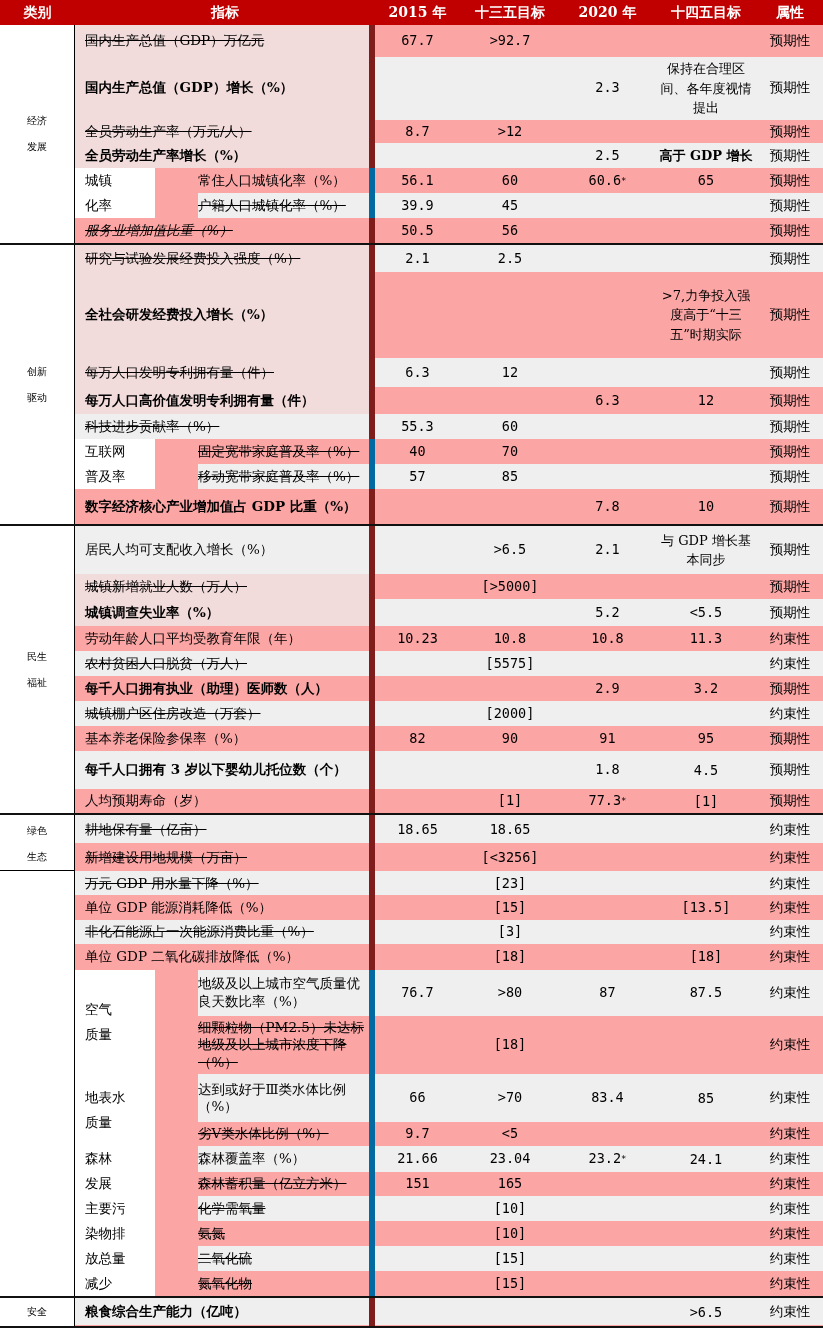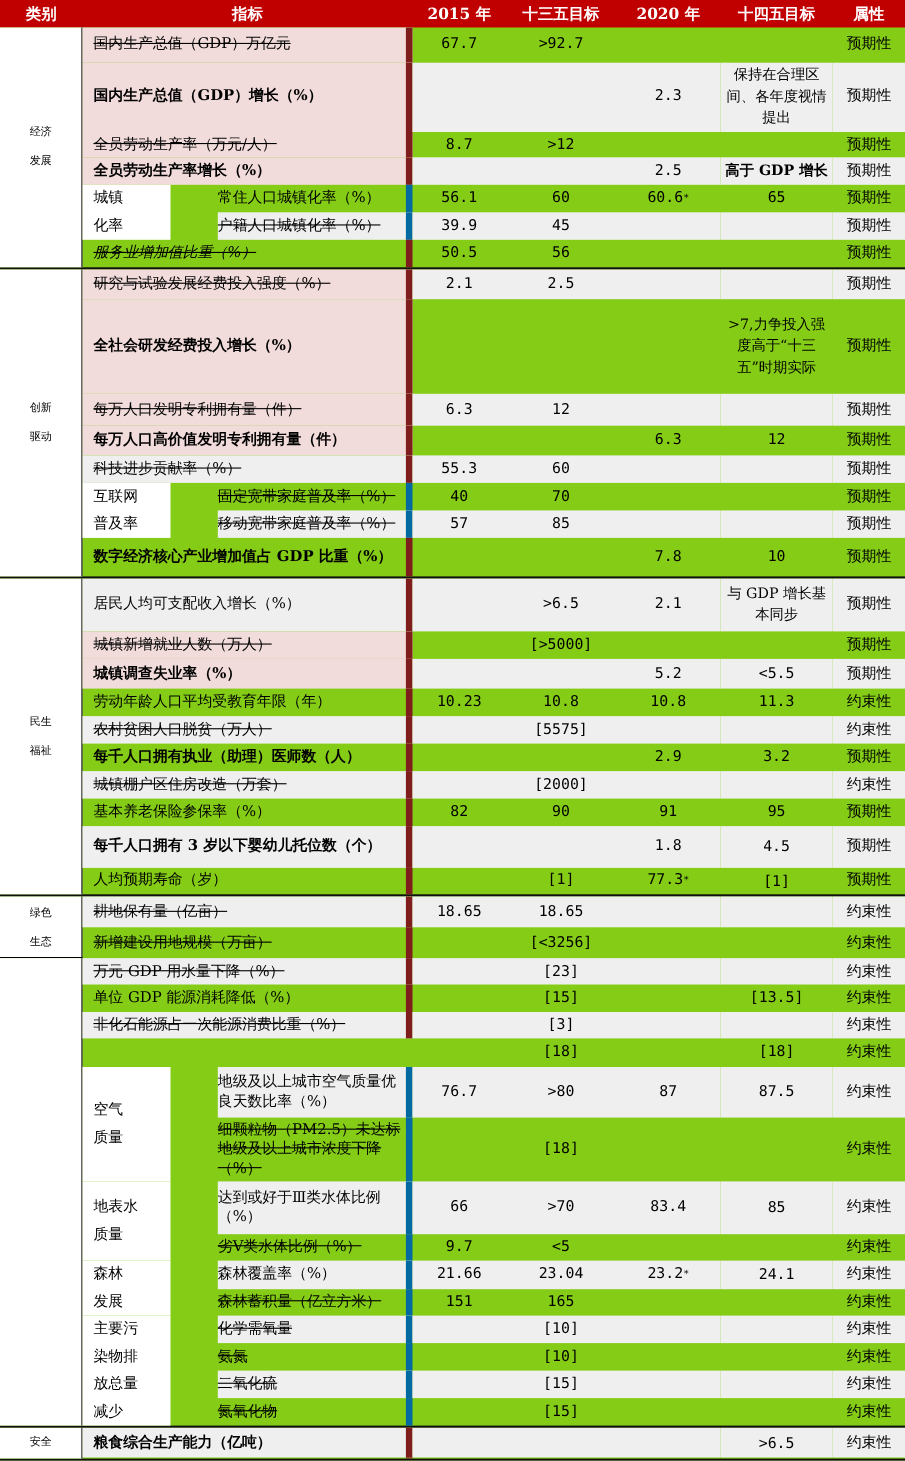--- a/index.html
+++ b/index.html
@@ -1,16 +1,16 @@
 <!DOCTYPE html>
 <html><head>
 <meta charset="utf-8">
 <style>
   html,body{margin:0;padding:0;background:#fff;}
-  #page{width:823px;height:1328px;margin:0 auto;background:#84cc16;
+  #page{width:823px;height:1328px;margin:0 auto;background:#fca5a5;
         font-family:"DejaVu Serif","Liberation Serif",serif;color:#000;
         border-bottom:2px solid #111;box-sizing:border-box;overflow:hidden;}
   
   #thead{display:grid;grid-template-columns:75px 300px 85px 100px 95px 102px 66px;
          background:#C00000;color:#fff;font-weight:bold;font-size:14px;height:25px;}
   #thead .hc{display:flex;align-items:center;justify-content:center;white-space:nowrap;}
   
   .section{display:grid;border-bottom:2px solid #111;}
   .section:last-child{border-bottom:none;}
   .cell{box-sizing:border-box;display:flex;align-items:center;font-size:13px;line-height:1.3;}
@@ -315,20 +315,23 @@
         <div class="cell val v14 num" style="grid-row: 4;">[13.5]</div>
         <div class="cell val attr" style="grid-row: 4;">约束性</div>
         <div class="cell ind full gray" style="grid-row: 5;">
           <span class="strike ">非化石能源占一次能源消费比重（%）</span>
         </div>
         <div class="cell val v2015 gray" style="grid-row: 5;"></div>
         <div class="cell val v13 gray num" style="grid-row: 5;">[3]</div>
         <div class="cell val v2020 gray" style="grid-row: 5;"></div>
         <div class="cell val v14 gray" style="grid-row: 5;"></div>
         <div class="cell val attr gray" style="grid-row: 5;">约束性</div>
+        <div class="cell ind full" style="grid-row: 6;">
+          <span class="">单位 GDP 二氧化碳排放降低（%）</span>
+        </div>
         <div class="cell val v2015" style="grid-row: 6;"></div>
         <div class="cell val v13 num" style="grid-row: 6;">[18]</div>
         <div class="cell val v2020" style="grid-row: 6;"></div>
         <div class="cell val v14 num" style="grid-row: 6;">[18]</div>
         <div class="cell val attr" style="grid-row: 6;">约束性</div>
         <div class="cell sub" style="grid-row: 7 / span 2;">
           <div>空气</div>
           <div>质量</div>
         </div>
         <div class="cell ind part gray" style="grid-row: 7;">

